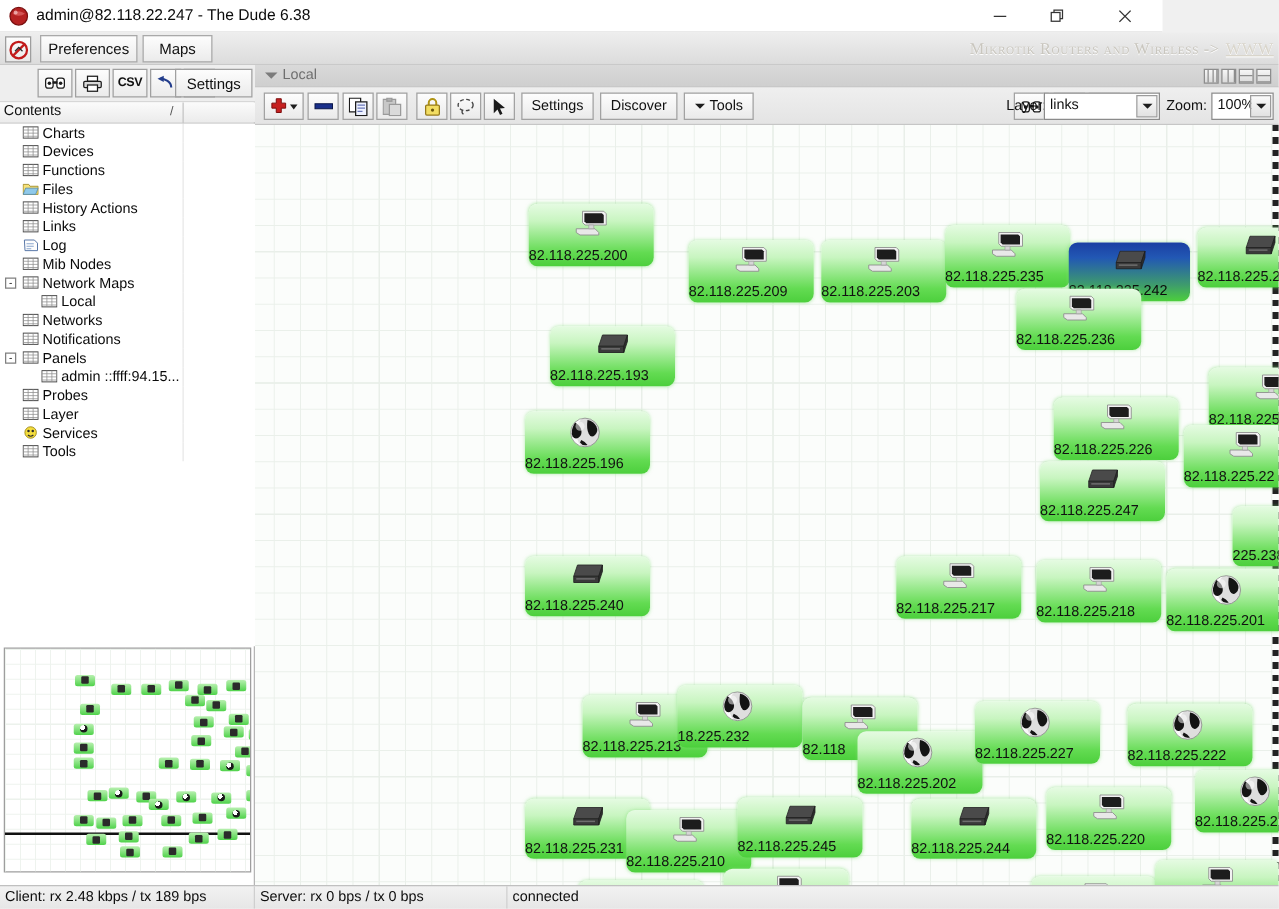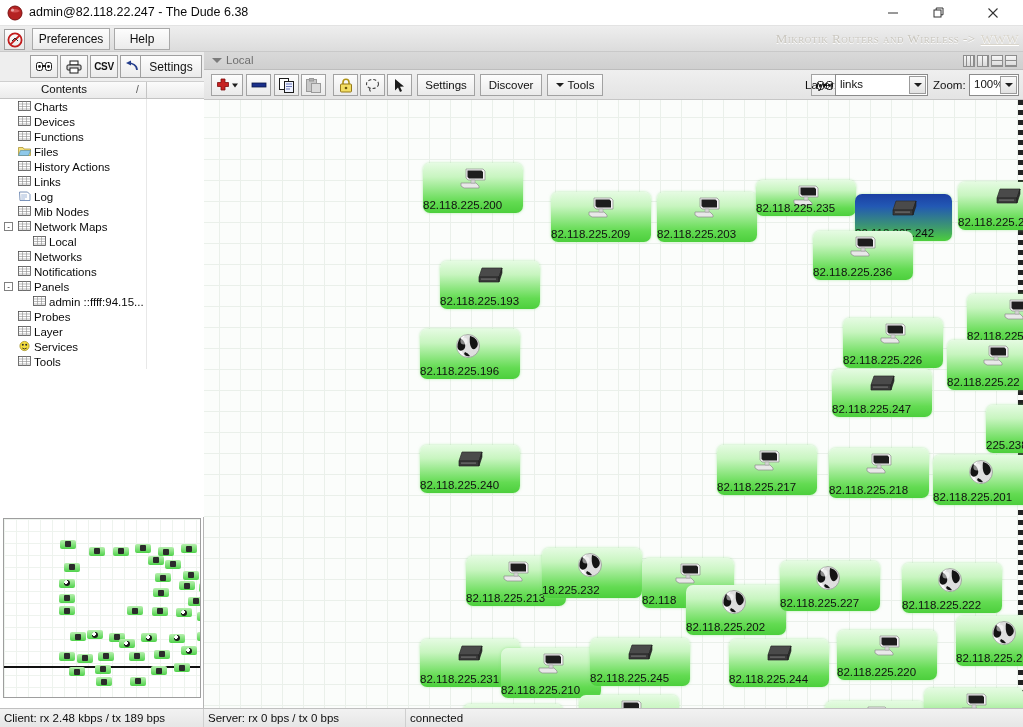--- a/index.html
+++ b/index.html
@@ -12,21 +12,21 @@
     background: #f0f0f0;
   }
   #app {
     position: relative;
     width: 1023px; height: 727px;
     background: #f0f0f0;
   }
 
   
   #titlebar {
-    position: absolute; left:0; top:0; width:1023px; height:26px;
+    position: absolute; left:0; top:0; width:930px; height:26px;
     background: #ffffff;
     border-bottom: 1px solid #e3e3e3;
   }
   #titlebar .tb-icon {
     position:absolute; left:7px; top:5px; width:16px; height:16px;
   }
   #titlebar .tb-title {
     position:absolute; left:29px; top:5px;
     font-size: 12.5px; color:#0b0b0b; white-space:nowrap;
     font-family:"Liberation Sans", sans-serif;
@@ -97,21 +97,21 @@
   #leftpanel {
     position:absolute; left:0; top:82px; width:204px; height:626px;
     background:#ffffff; border-right:1px solid #b5b5b5;
   }
   #contents-head {
     position:absolute;left:0;top:0;width:204px;height:17px;
     background: linear-gradient(#fbfbfb,#ebebeb);
     border-bottom:1px solid #c4c4c4;
   }
   #contents-head .c1 {
-    position:absolute;left:3px;top:1px;font-size:11.5px;color:#111;margin-left:38px;
+    position:absolute;left:3px;top:1px;font-size:11.5px;color:#111;
   }
   #contents-head .sort { position:absolute; left:136px; top:2px; font-size:10px; color:#555; }
   #contents-head .divider { position:absolute; left:146px; top:0; width:1px; height:17px; background:#c4c4c4; }
 
   #tree {
     position:absolute; left:0; top:17px; width:204px; height:418px;
     background:#fff; overflow:hidden;
   }
   .trow {
     position:relative; height:15px; width:204px;
@@ -316,21 +316,21 @@
 
   <div id="menustrip">
     <div id="sq-icon">
       <svg width="16" height="16" viewBox="0 0 16 16">
         <circle cx="8" cy="8" r="6.6" fill="none" stroke="#c21b1b" stroke-width="1.8"></circle>
         <line x1="3.3" y1="12.7" x2="12.7" y2="3.3" stroke="#c21b1b" stroke-width="1.8"></line>
         <path d="M5 9 L8 6 L11 9" fill="none" stroke="#2a2a2a" stroke-width="1"></path>
       </svg>
     </div>
     <div class="mbtn" id="mb-pref">Preferences</div>
-    <div class="mbtn" id="mb-help">Help</div>
+    <div class="mbtn" id="mb-help">Maps</div>
     <div id="brand">
       <span>Mikrotik Routers and Wireless  -&gt;</span>
       <span class="www">WWW</span>
     </div>
   </div>
 
   <div id="tools2">
     <div class="tbtn" id="t-find">
       <svg width="16" height="13" viewBox="0 0 16 13">
         <rect x="0.5" y="2.5" width="6" height="8" rx="2" fill="#fff" stroke="#1b1b1b"></rect>
@@ -845,21 +845,21 @@
         </div>
         <div class="node" style="left: 453px; top: 92px; width: 100px; height: 50px; z-index: 12;">
           <span class="nicon"><svg width="30" height="24" viewBox="0 0 30 24">
               <polygon points="8,2 25,2 27,4 27,13 10,13 8,11" fill="#f2f2f2" stroke="#8d8d8d" stroke-width="0.7"></polygon>
               <polygon points="9.5,3.5 23.5,3.5 25,5 25,11.5 11,11.5 9.5,10" fill="#1d1d1d"></polygon>
               <polygon points="3,16 18,16 21,19 21,21 6,21 3,19" fill="#e8e8e8" stroke="#8d8d8d" stroke-width="0.7"></polygon>
               <polygon points="13,13 17,13 17,16 13,16" fill="#d6d6d6" stroke="#9a9a9a" stroke-width="0.5"></polygon>
             </svg></span>
           <span class="nlabel">82.118.225.203</span>
         </div>
-        <div class="node" style="left: 552px; top: 80px; width: 100px; height: 36px; z-index: 13;">
+        <div class="node" style="left: 552px; top: 80px; width: 100px; height: 50px; z-index: 13;">
           <span class="nicon"><svg width="30" height="24" viewBox="0 0 30 24">
               <polygon points="8,2 25,2 27,4 27,13 10,13 8,11" fill="#f2f2f2" stroke="#8d8d8d" stroke-width="0.7"></polygon>
               <polygon points="9.5,3.5 23.5,3.5 25,5 25,11.5 11,11.5 9.5,10" fill="#1d1d1d"></polygon>
               <polygon points="3,16 18,16 21,19 21,21 6,21 3,19" fill="#e8e8e8" stroke="#8d8d8d" stroke-width="0.7"></polygon>
               <polygon points="13,13 17,13 17,16 13,16" fill="#d6d6d6" stroke="#9a9a9a" stroke-width="0.5"></polygon>
             </svg></span>
           <span class="nlabel">82.118.225.235</span>
         </div>
         <div class="node sel" style="left: 651px; top: 94px; width: 97px; height: 47px; z-index: 14;">
           <span class="nicon"><svg width="30" height="22" viewBox="0 0 30 22">

